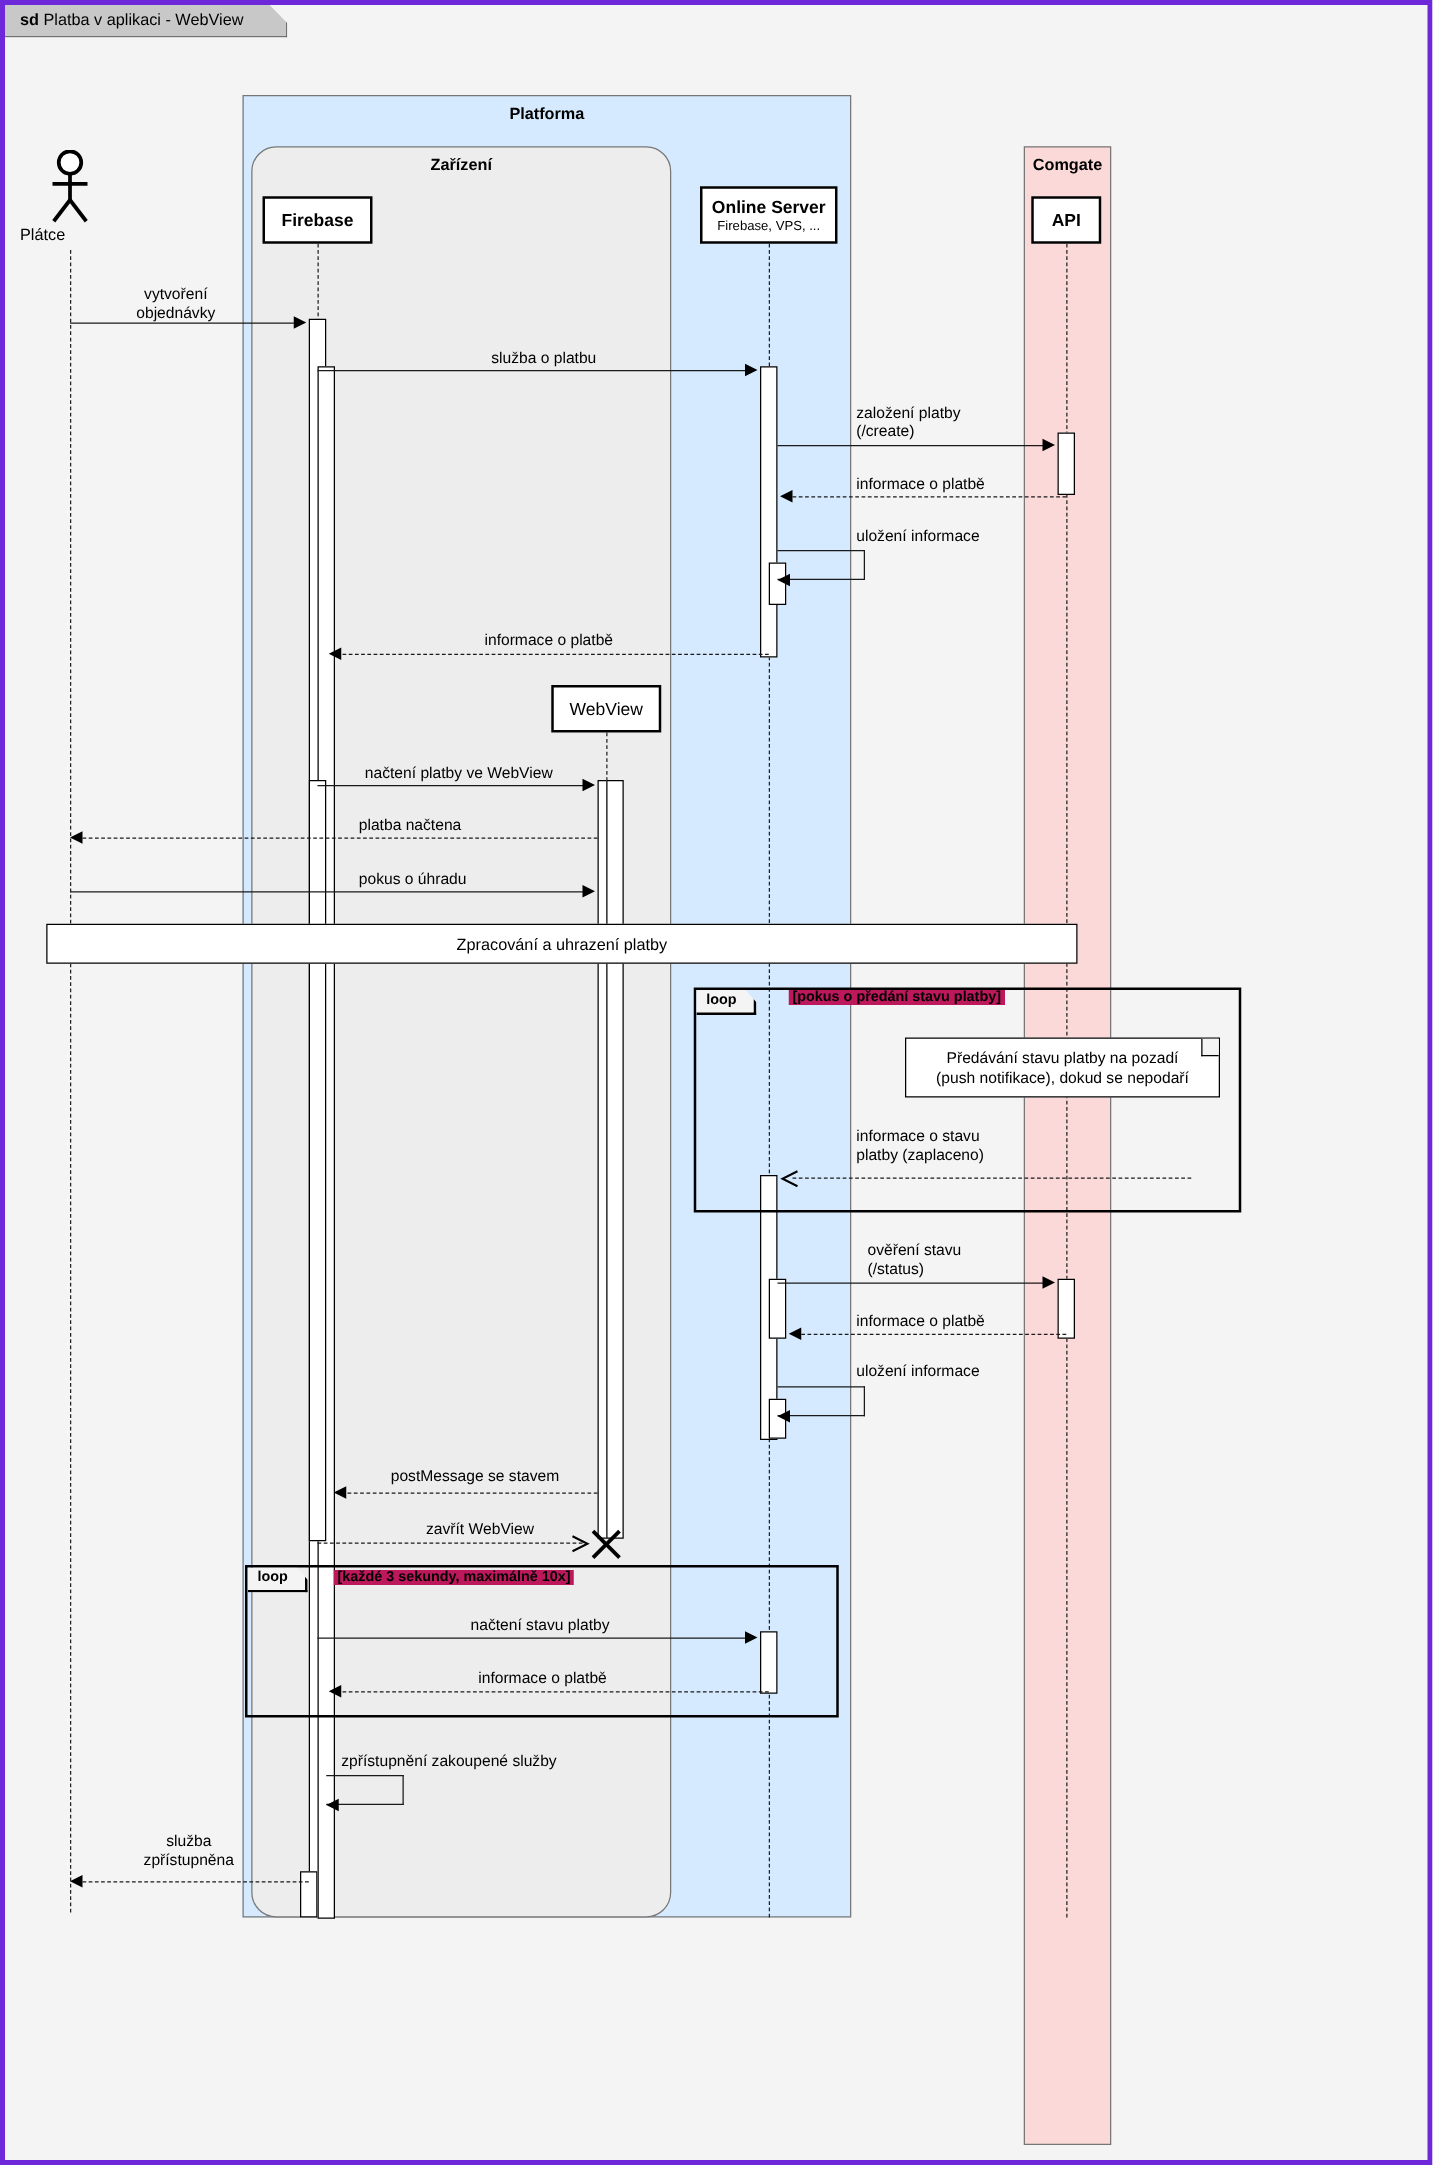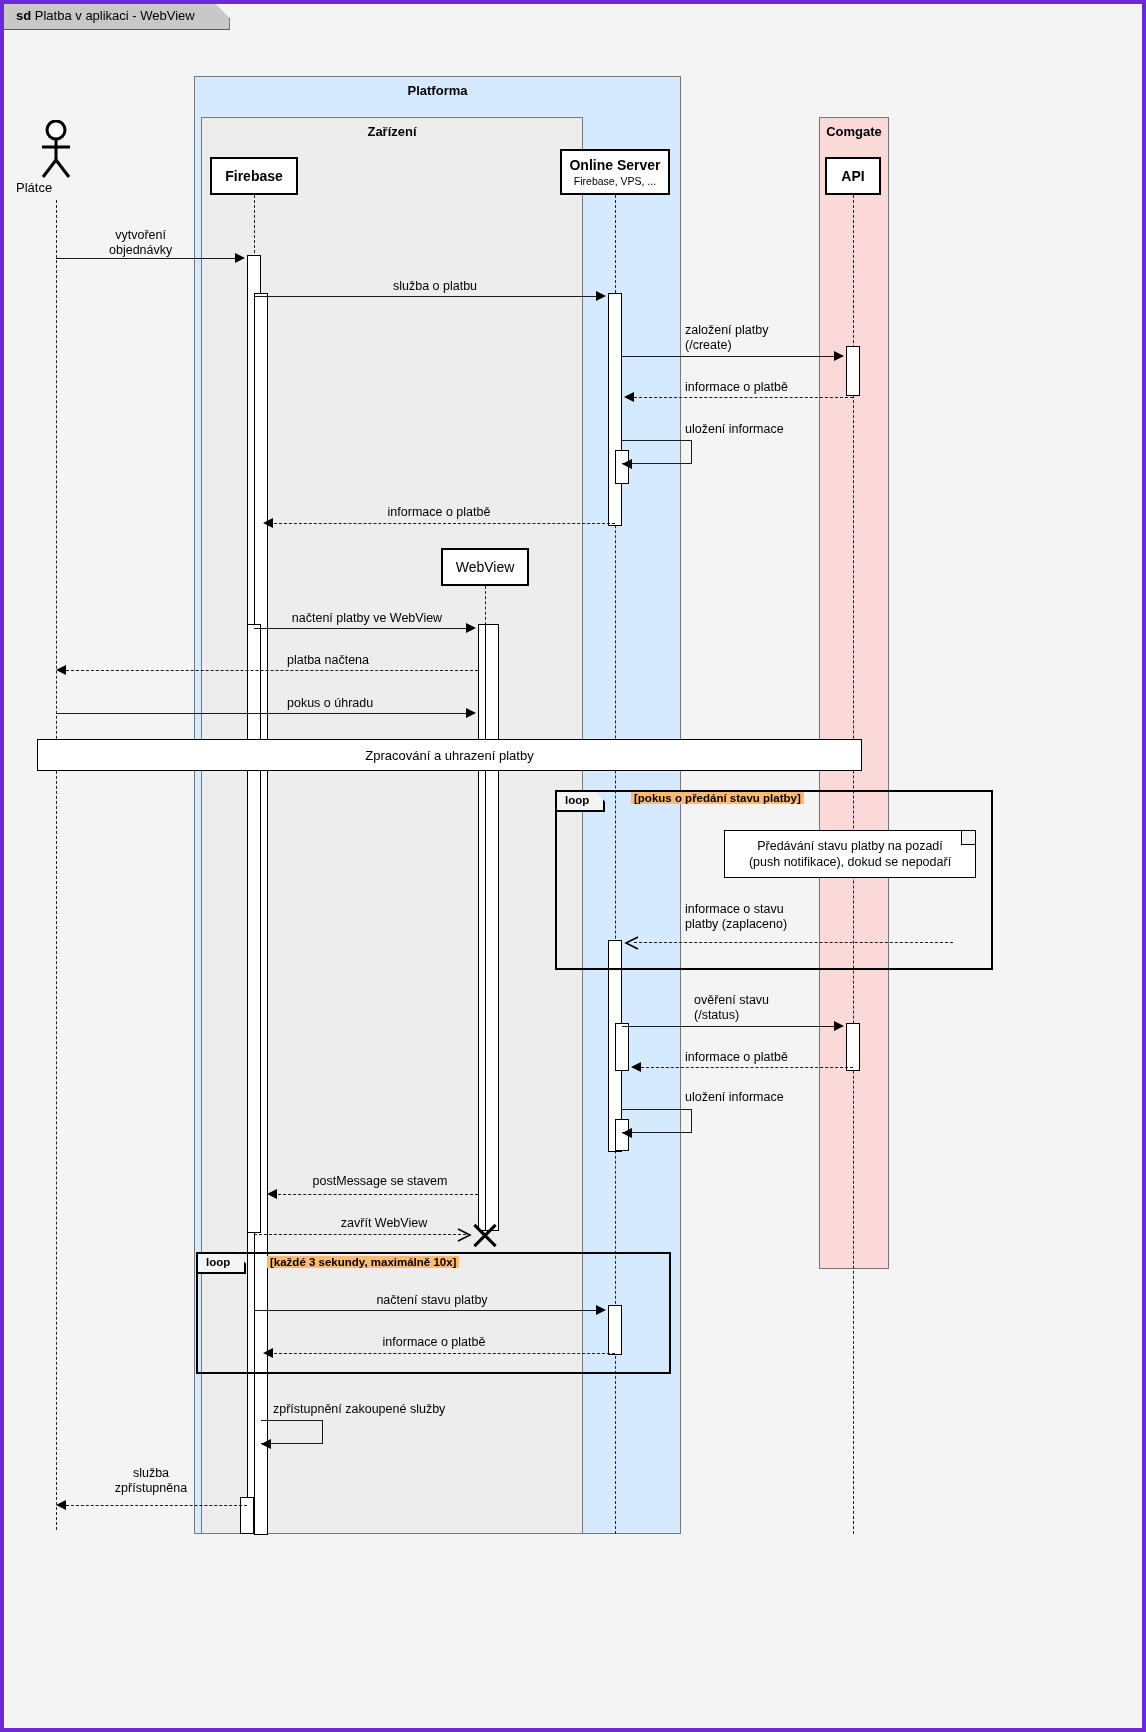--- a/index.html
+++ b/index.html
@@ -136,21 +136,21 @@
     font-weight: bold;
     color: #000;
     clip-path: polygon(0 0, calc(100% - 9px) 0, 100% 50%, 100% 100%, 0 100%);
     white-space: nowrap;
   }
   .frag-guard {
     position: absolute;
     font-size: 11.5px;
     font-weight: bold;
     color: #000;
-    background: #fdba74;
+    background: #be185d;
     padding: 0 3px;
     white-space: nowrap;
   }
 
   
   .band {
     background: #ffffff;
     border: 1px solid #000;
     display: flex;
     align-items: center;
@@ -200,25 +200,25 @@
 
   <div id="sd-tab" class="abs">
     <span class="kw">sd</span>
     <span>Platba v aplikaci - WebView</span>
   </div>
 
   <div class="abs group g-platforma" style="left:190px; top:72px; width:487px; height:1458px;">
     <div class="grouplabel">Platforma</div>
   </div>
 
-  <div class="abs group g-zarizeni" style="left:197px; top:113px; width:382px; height:1417px;">
+  <div class="abs group g-zarizeni" style="left:197px; top:113px; width:336px; height:1417px;border-radius:20px;">
     <div class="grouplabel">Zařízení</div>
   </div>
 
-  <div class="abs group g-comgate" style="left:815px; top:113px; width:70px; height:1152px;text-decoration:underline;">
+  <div class="abs group g-comgate" style="left:815px; top:113px; width:70px; height:1599px;text-decoration:underline;">
     <div class="grouplabel">Comgate</div>
   </div>
 
   <svg class="abs" style="left:32px; top:116px;" width="40" height="60" viewBox="0 0 40 60">
     <circle cx="20" cy="10" r="9" fill="#ffffff" stroke="#000" stroke-width="3"></circle>
     <line x1="20" y1="19" x2="20" y2="40" stroke="#000" stroke-width="3"></line>
     <line x1="6" y1="27" x2="34" y2="27" stroke="#000" stroke-width="3"></line>
     <line x1="20" y1="40" x2="7" y2="57" stroke="#000" stroke-width="3"></line>
     <line x1="20" y1="40" x2="33" y2="57" stroke="#000" stroke-width="3"></line>
   </svg>

